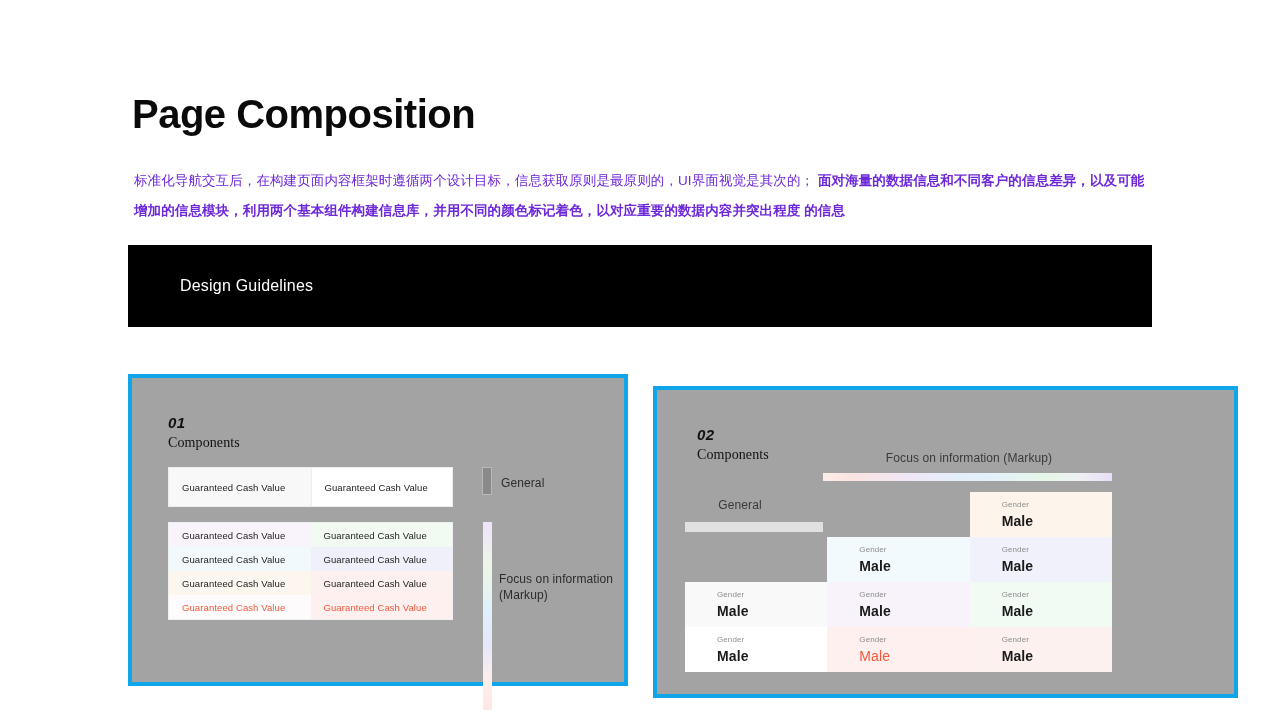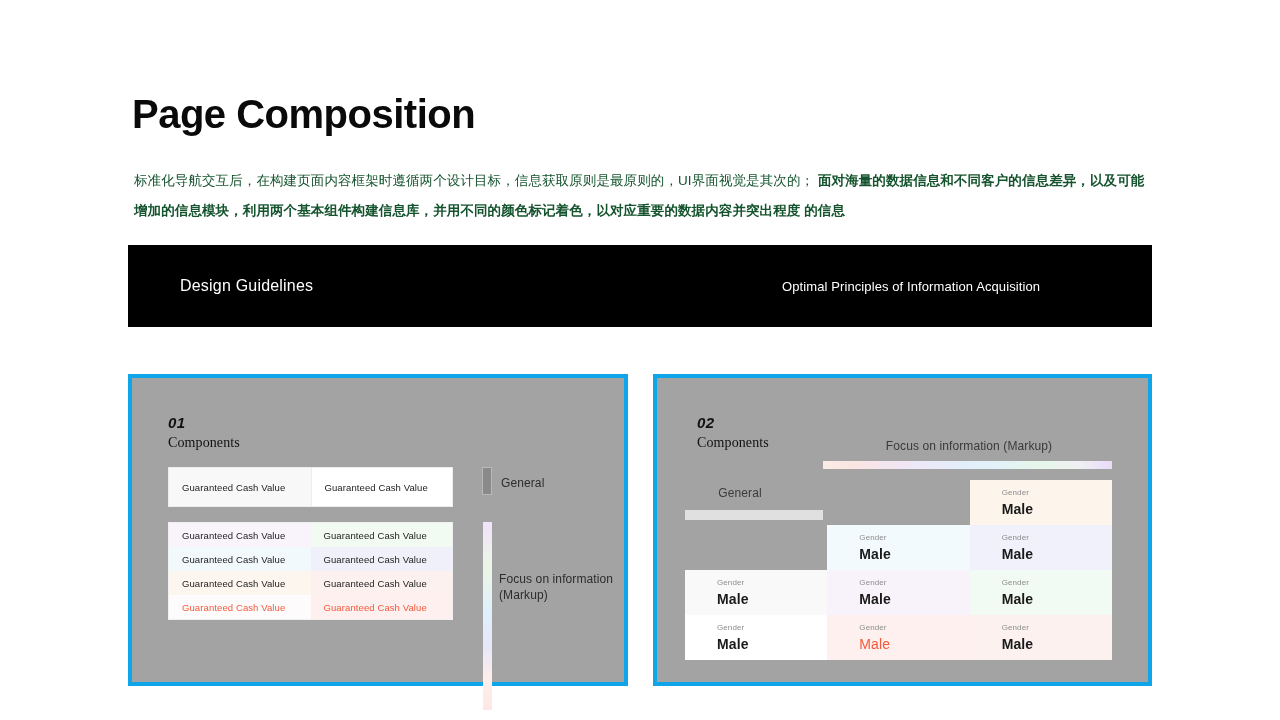--- a/index.html
+++ b/index.html
@@ -29,21 +29,21 @@
   }
 
   
   .intro {
     position: absolute;
     left: 134px;
     top: 166px;
     width: 1015px;
     font-size: 13.5px;
     line-height: 30px;
-    color: #14532d;
+    color: #6d28d9;
     letter-spacing: 0.1px;
   }
   .intro .b { font-weight: 700; }
 
   
   .banner {
     position: absolute;
     left: 128px;
     top: 245px;
     width: 1024px;
@@ -75,21 +75,21 @@
   
   .card {
     position: absolute;
     top: 374px;
     height: 312px;
     background: #a3a3a3;
     border: 4px solid #0ea5e9;
     box-sizing: border-box;
   }
   #card-left  { left: 128px;  width: 500px; }
-  #card-right { left: 653px;  width: 499px; }
+  #card-right { left: 653px;  width: 585px; margin-top: 12px; }
 
   .card-index {
     position: absolute;
     font-size: 15px;
     font-style: italic;
     font-weight: 600;
     color: #111111;
     letter-spacing: 0.3px;
   }
   .card-heading {
@@ -270,21 +270,20 @@
 <body>
 
 <div class="page-title">Page Composition</div>
 
 <div class="intro">
   <span>标准化导航交互后，在构建页面内容框架时遵循两个设计目标，信息获取原则是最原则的，UI界面视觉是其次的； </span><span class="b">面对海量的数据信息和不同客户的信息差异，以及可能增加的信息模块，利用两个基本组件构建信息库，并用不同的颜色标记着色，以对应重要的数据内容并突出程度 的信息</span>
 </div>
 
 <div class="banner">
   <div class="banner-left">Design Guidelines</div>
-  <div class="banner-right">Optimal Principles of Information Acquisition</div>
 </div>
 
 <div class="card" id="card-left">
 
   <div class="card-index" style="left:36px; top:36px;">01</div>
   <div class="card-heading" style="left:36px; top:57px;">Components</div>
 
   <div class="t1">
     <div class="cell" style="background: rgb(248, 248, 248);">
       <span>Guaranteed Cash Value</span>

